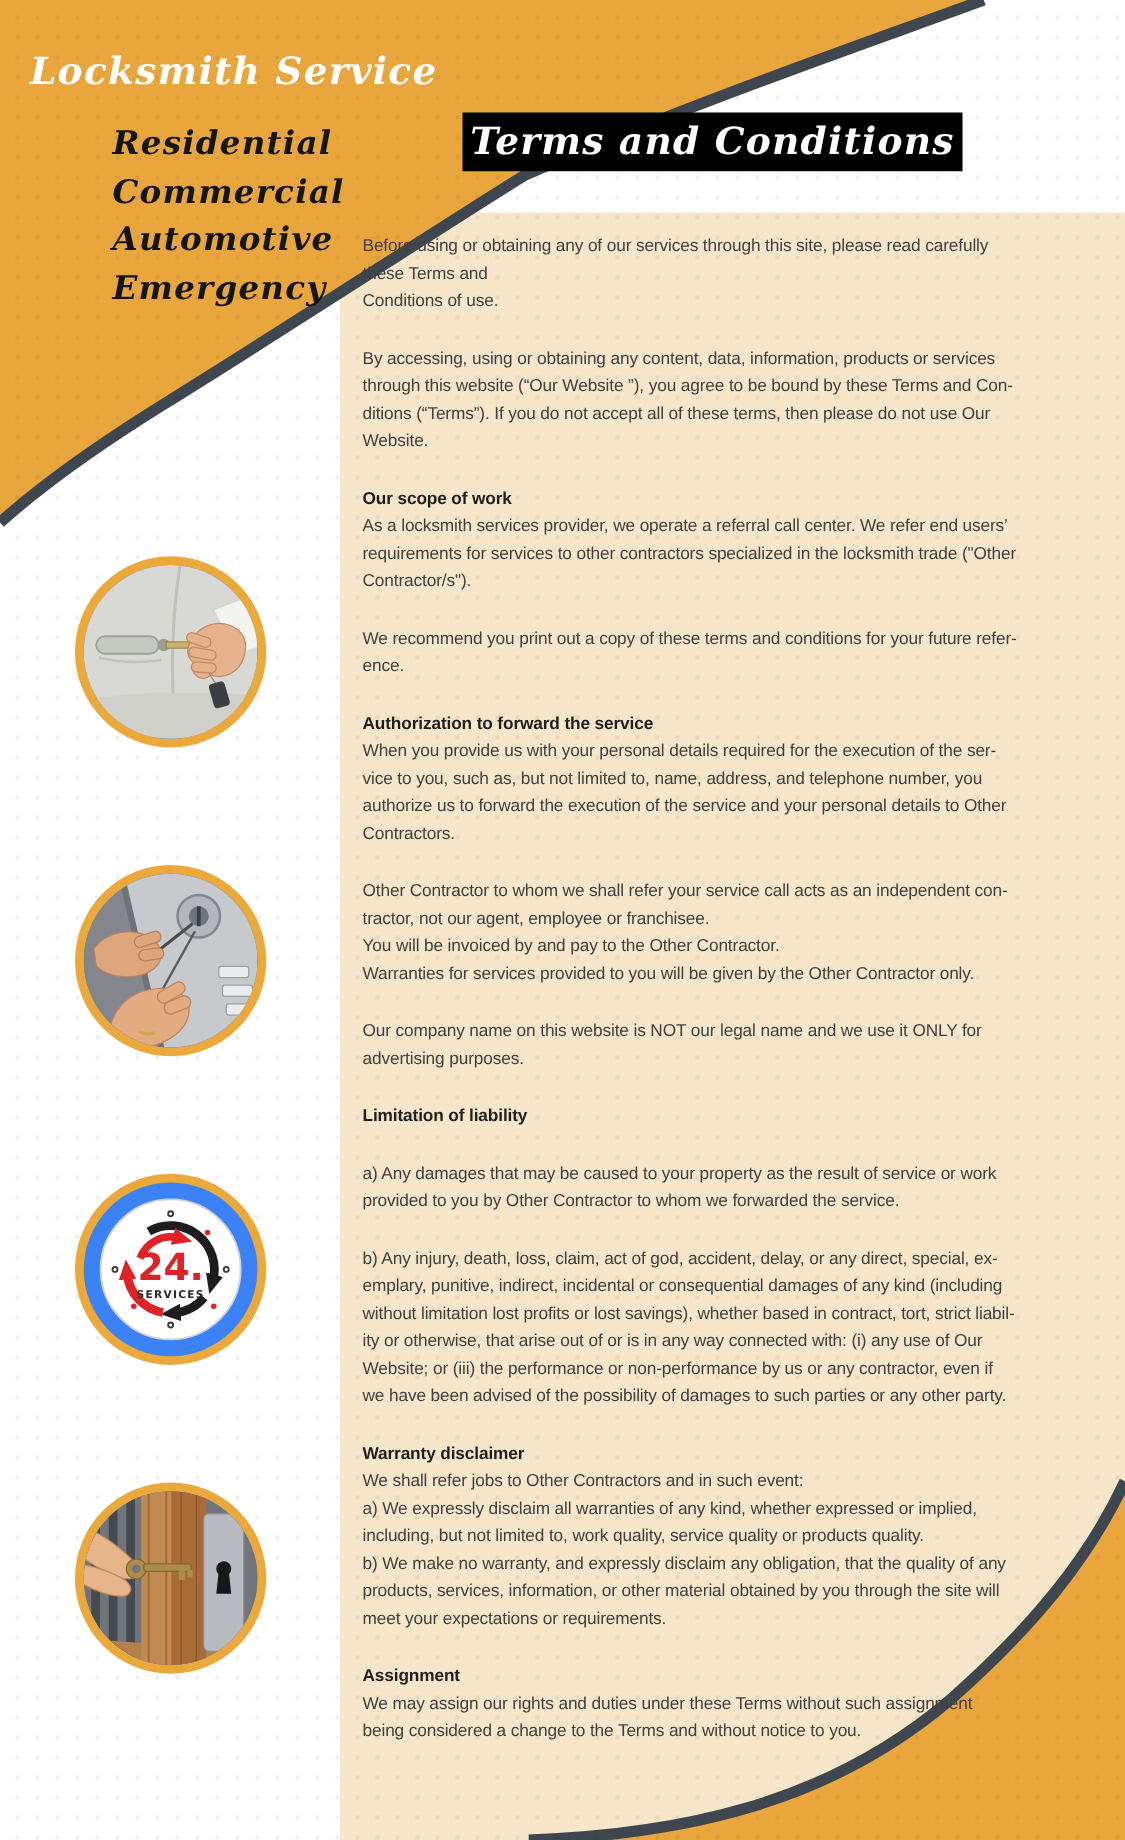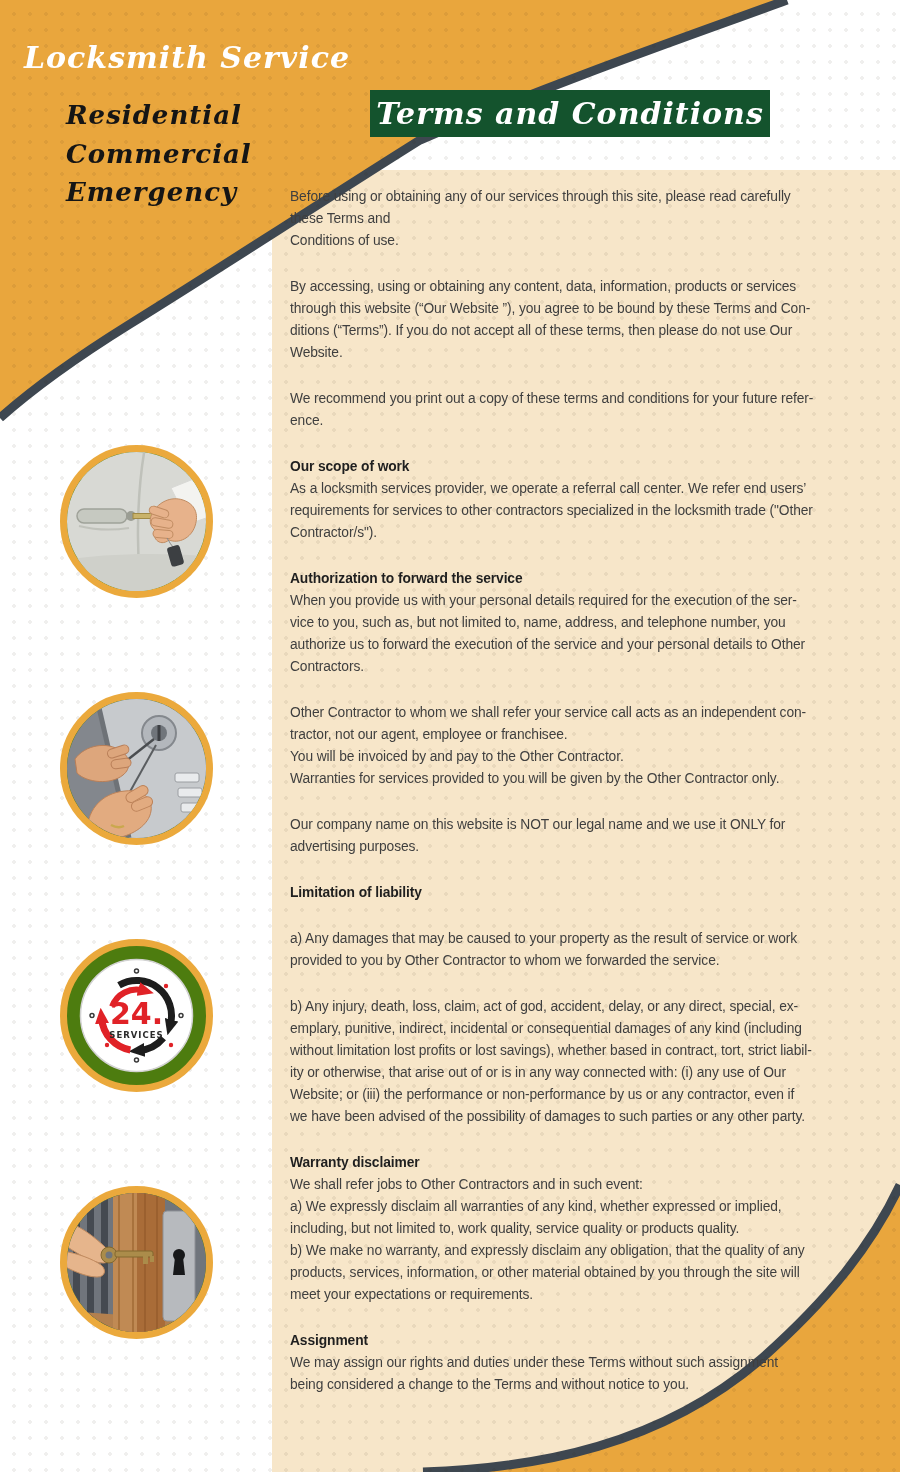--- a/index.html
+++ b/index.html
@@ -18,38 +18,38 @@
     background-image:radial-gradient(circle,rgba(40,30,10,0.07) 1.7px,transparent 1.9px);
     background-size:16px 16px;background-position:6px 6px;}
 
   .fg{position:absolute;z-index:4;}
 
   
   .brand-title{left:24px;top:40px;color:#ffffff;font-family:"DejaVu Serif",serif;
     font-style:italic;font-weight:bold;font-size:30px;letter-spacing:1px;white-space:nowrap;}
   .service-list{left:66px;top:96px;}
   .service-item{font-family:"DejaVu Serif",serif;font-style:italic;font-weight:bold;
-    font-size:26px;line-height:38.5px;color:#151515;letter-spacing:1px;white-space:nowrap;}
-
-  
-  .title-banner{left:370px;top:90px;width:400px;height:47px;background:#14532d;
+    font-size:26px;line-height:38.5px;color:#151515;letter-spacing:1px;white-space:nowrap;margin-left:24px;}
+
+  
+  .title-banner{left:370px;top:90px;width:400px;height:47px;background:#000000;
     display:flex;align-items:center;justify-content:center;}
   .title-banner .title-text{color:#ffffff;font-family:"DejaVu Serif",serif;font-style:italic;
     font-weight:bold;font-size:30px;letter-spacing:1px;white-space:nowrap;}
 
   
   .terms-content{left:290px;top:186px;width:600px;color:#3f3f3f;font-size:13.8px;
     line-height:22px;letter-spacing:-0.1px;}
   .terms-section{margin:0 0 24px 0;}
   .terms-heading{font-weight:bold;color:#1f1f1f;}
   .terms-body{white-space:pre-line;}
 
   
   .circle{position:absolute;left:60px;width:153px;height:153px;border-radius:50%;
-    border:7px solid #EBA93C;box-sizing:border-box;overflow:hidden;background:#4d7c0f;z-index:4;}
+    border:7px solid #EBA93C;box-sizing:border-box;overflow:hidden;background:#3b82f6;z-index:4;}
   .circle svg{display:block;width:139px;height:139px;}
   .c1{top:445px;} .c2{top:692px;} .c3{top:939px;} .c4{top:1186px;}
 </style>
 </head>
 <body>
 
 <div class="page">
 
   <div class="content-panel"></div>
 
@@ -59,48 +59,49 @@
     <path d="M423,1472 C540,1468 660,1445 760,1360 C828,1300 872,1245 900,1185 L900,1472 Z" fill="#E9A63D"></path>
     <path d="M423,1472 C540,1468 660,1445 760,1360 C828,1300 872,1245 900,1185" fill="none" stroke="#3E4750" stroke-width="9"></path>
   </svg>
 
   <div class="dots-overlay"></div>
 
   <div class="fg brand-title">Locksmith Service</div>
   <div class="fg service-list">
       <div class="service-item">Residential</div>
       <div class="service-item">Commercial</div>
+      <div class="service-item">Automotive</div>
       <div class="service-item">Emergency</div>
     </div>
 
   <div class="fg title-banner">
     <span class="title-text">Terms and Conditions</span>
   </div>
 
   <div class="fg terms-content">
       <div class="terms-section">
         <div class="terms-body">Before using or obtaining any of our services through this site, please read carefully
 these Terms and
 Conditions of use.</div>
       </div>
       <div class="terms-section">
         <div class="terms-body">By accessing, using or obtaining any content, data, information, products or services
 through this website (“Our Website ”), you agree to be bound by these Terms and Con-
 ditions (“Terms”). If you do not accept all of these terms, then please do not use Our
 Website.</div>
       </div>
       <div class="terms-section">
-        <div class="terms-body">We recommend you print out a copy of these terms and conditions for your future refer-
-ence.</div>
-      </div>
-      <div class="terms-section">
         <div class="terms-heading">Our scope of work</div>
         <div class="terms-body">As a locksmith services provider, we operate a referral call center. We refer end users’
 requirements for services to other contractors specialized in the locksmith trade ("Other
 Contractor/s").</div>
+      </div>
+      <div class="terms-section">
+        <div class="terms-body">We recommend you print out a copy of these terms and conditions for your future refer-
+ence.</div>
       </div>
       <div class="terms-section">
         <div class="terms-heading">Authorization to forward the service</div>
         <div class="terms-body">When you provide us with your personal details required for the execution of the ser-
 vice to you, such as, but not limited to, name, address, and telephone number, you
 authorize us to forward the execution of the service and your personal details to Other
 Contractors.</div>
       </div>
       <div class="terms-section">
         <div class="terms-body">Other Contractor to whom we shall refer your service call acts as an independent con-

